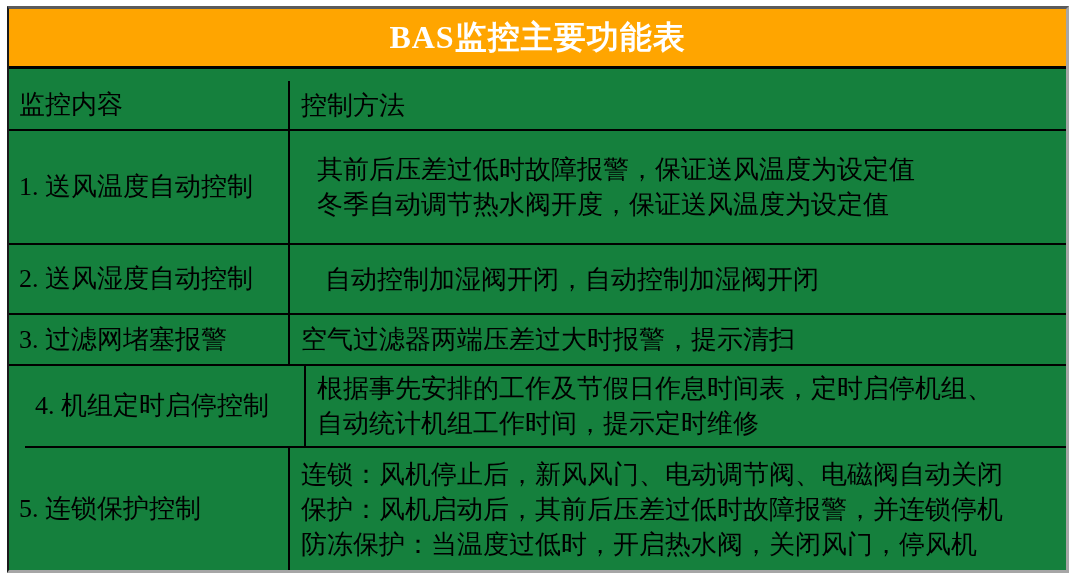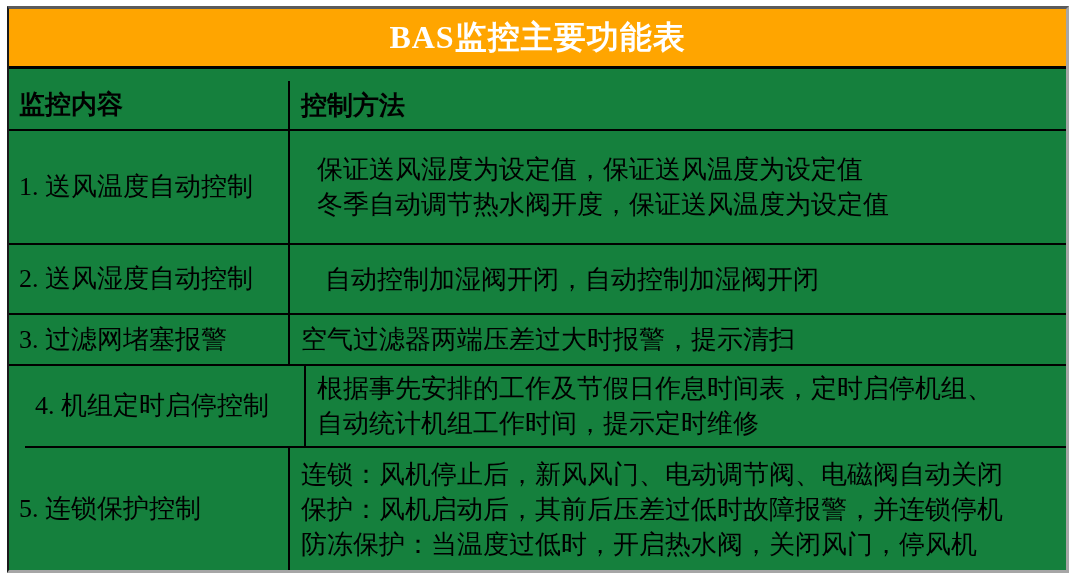--- a/index.html
+++ b/index.html
@@ -74,21 +74,21 @@
     display: flex;
     flex-direction: column;
     justify-content: center;
     padding-left: 11px;
     padding-right: 6px;
     font-size: 26px;
     line-height: 35px;
     border-radius: 18px;
   }
   .col-head {
-    font-weight: bold;
+    font-weight: normal;
     margin-top: 12px;
   }
   .method-line {
     white-space: nowrap;
   }
 </style>
 </head>
 <body>
 
 <div class="sheet">
@@ -99,21 +99,21 @@
     </div>
 
     <div class="grid-row row-header">
       <div class="col1 col-head">监控内容</div>
       <div class="col2 col-head">控制方法</div>
     </div>
 
     <div class="grid-row row-r1">
       <div class="col1">1. 送风温度自动控制</div>
       <div class="col2">
-        <div class="method-line">保证送风湿度为设定值，保证送风温度为设定值</div>
+        <div class="method-line">其前后压差过低时故障报警，保证送风温度为设定值</div>
         <div class="method-line">冬季自动调节热水阀开度，保证送风温度为设定值</div>
       </div>
     </div>
 
     <div class="grid-row row-r2">
       <div class="col1">2. 送风湿度自动控制</div>
       <div class="col2">
         <div class="method-line">自动控制加湿阀开闭，自动控制加湿阀开闭</div>
       </div>
     </div>

